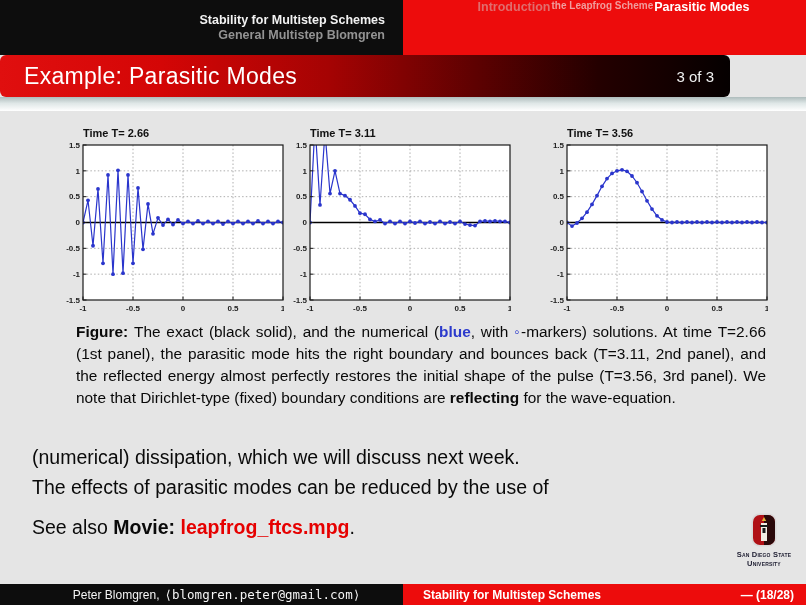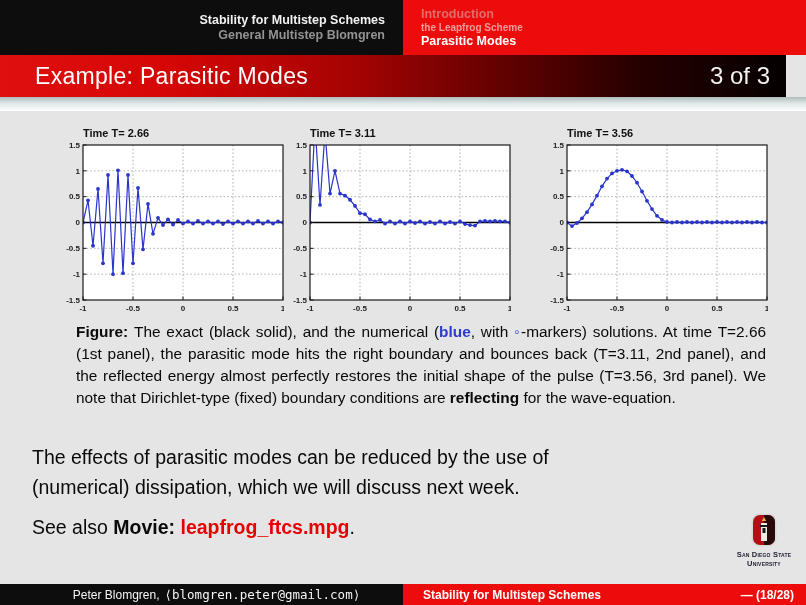--- a/index.html
+++ b/index.html
@@ -11,34 +11,34 @@
   .header{position:absolute;top:0;left:0;width:806px;height:55px;display:flex;}
   .header-left{
     width:403px;background:#0d0d0d;box-sizing:border-box;
     display:flex;flex-direction:column;justify-content:center;align-items:flex-end;
     padding-right:18px;gap:1px;
   }
   .header-left .hl1{color:#f2f2f2;font-weight:700;font-size:12.5px;}
   .header-left .hl2{color:#939393;font-weight:700;font-size:12.5px;}
   .header-right{
     flex:1;background:#ed0c0c;box-sizing:border-box;
-    display:flex;flex-direction:column;justify-content:center;
+    display:flex;justify-content:center;
     padding-left:18px;gap:1px;
   }
   .header-right .nav1{color:#e06d6d;font-weight:700;font-size:12.5px;}
   .header-right .nav2{color:#f09c9c;font-weight:700;font-size:10px;}
   .header-right .nav3{color:#ffffff;font-weight:700;font-size:12.5px;}
   
   .titlebar{
-    position:absolute;top:55px;left:0;width:786px;height:42px;box-sizing:border-box;
+    position:absolute;top:55px;left:0;width:730px;height:42px;box-sizing:border-box;
     background:linear-gradient(to right,#e00f0f 0%,#d40606 22%,#a50303 45%,#5e0101 65%,#240000 82%,#050000 100%);
-    display:flex;align-items:center;justify-content:space-between;padding:0 16px 0 35px;
+    display:flex;align-items:center;justify-content:space-between;padding:0 16px 0 24px;border-radius:6px;
   }
   .titlebar .ttl{color:#ffffff;font-size:23px;letter-spacing:0.3px;}
-  .titlebar .pg{color:#f0f0f0;font-size:24px;}
+  .titlebar .pg{color:#f0f0f0;font-size:15px;}
   .titlebar-shadow{
     position:absolute;top:97px;left:0;width:806px;height:14px;
     background:linear-gradient(to bottom,#aebcbc 0%,#dfe7e7 45%,#ffffff 100%);
   }
   
   .plot{position:absolute;top:127px;width:222px;}
   .plot-1{left:62px;} .plot-2{left:289px;} .plot-3{left:516px;margin-left:30px;}
   .plot-title{width:200px;margin-left:21px;text-align:left;font-size:11px;font-weight:700;color:#111;height:14px;}
   .plot-canvas{width:222px;height:175px;}
   
@@ -348,22 +348,22 @@
           <line x1="21" y1="29.833333333333332" x2="24.5" y2="29.833333333333332" stroke="#1a1a1a" stroke-width="1"></line>
           <text x="18" y="32.63333333333333" text-anchor="end" font-size="8" font-weight="700" fill="#222" font-family="Liberation Sans, sans-serif">1</text>
           <line x1="21" y1="4" x2="24.5" y2="4" stroke="#1a1a1a" stroke-width="1"></line>
           <text x="18" y="6.8" text-anchor="end" font-size="8" font-weight="700" fill="#222" font-family="Liberation Sans, sans-serif">1.5</text>
         </svg></div>
   </div>
 
   <div class="caption"><span style="font-weight: 700;">Figure: </span><span>The exact (black solid), and the numerical (</span><span style="font-weight: 700; color: rgb(43, 58, 204);">blue</span><span>, with </span><span style="color: rgb(43, 58, 204);">◦</span><span>-markers) solutions. At time T=2.66 (1st panel), the parasitic mode hits the right boundary and bounces back (T=3.11, 2nd panel), and the reflected energy almost perfectly restores the initial shape of the pulse (T=3.56, 3rd panel). We note that Dirichlet-type (fixed) boundary conditions are </span><span style="font-weight: 700;">reflecting</span><span> for the wave-equation.</span></div>
 
   <div class="bodytext">
+    <span style="display:block">(numerical) dissipation, which we will discuss next week.</span>
     <span style="display:block">The effects of parasitic modes can be reduced by the use of</span>
-    <span style="display:block">(numerical) dissipation, which we will discuss next week.</span>
   </div>
 
   <div class="movieline"><span>See also </span><span style="font-weight: 700;">Movie: </span><span style="font-weight: 700; color: rgb(230, 0, 0);">leapfrog_ftcs.mpg</span><span>.</span></div>
 
   <div class="logo">
     <svg width="26" height="34" viewBox="0 0 26 34">
       <rect x="0.5" y="0.5" width="25" height="33" rx="8" fill="#d9d9d9"></rect>
       <rect x="2" y="2" width="22" height="30" rx="7" fill="#b01116"></rect>
       <path d="M13 2 h4 a7 7 0 0 1 7 7 v16 a7 7 0 0 1 -7 7 h-4 z" fill="#2a090a"></path>
       <rect x="10" y="10" width="6" height="18" fill="#f2ede4"></rect>

